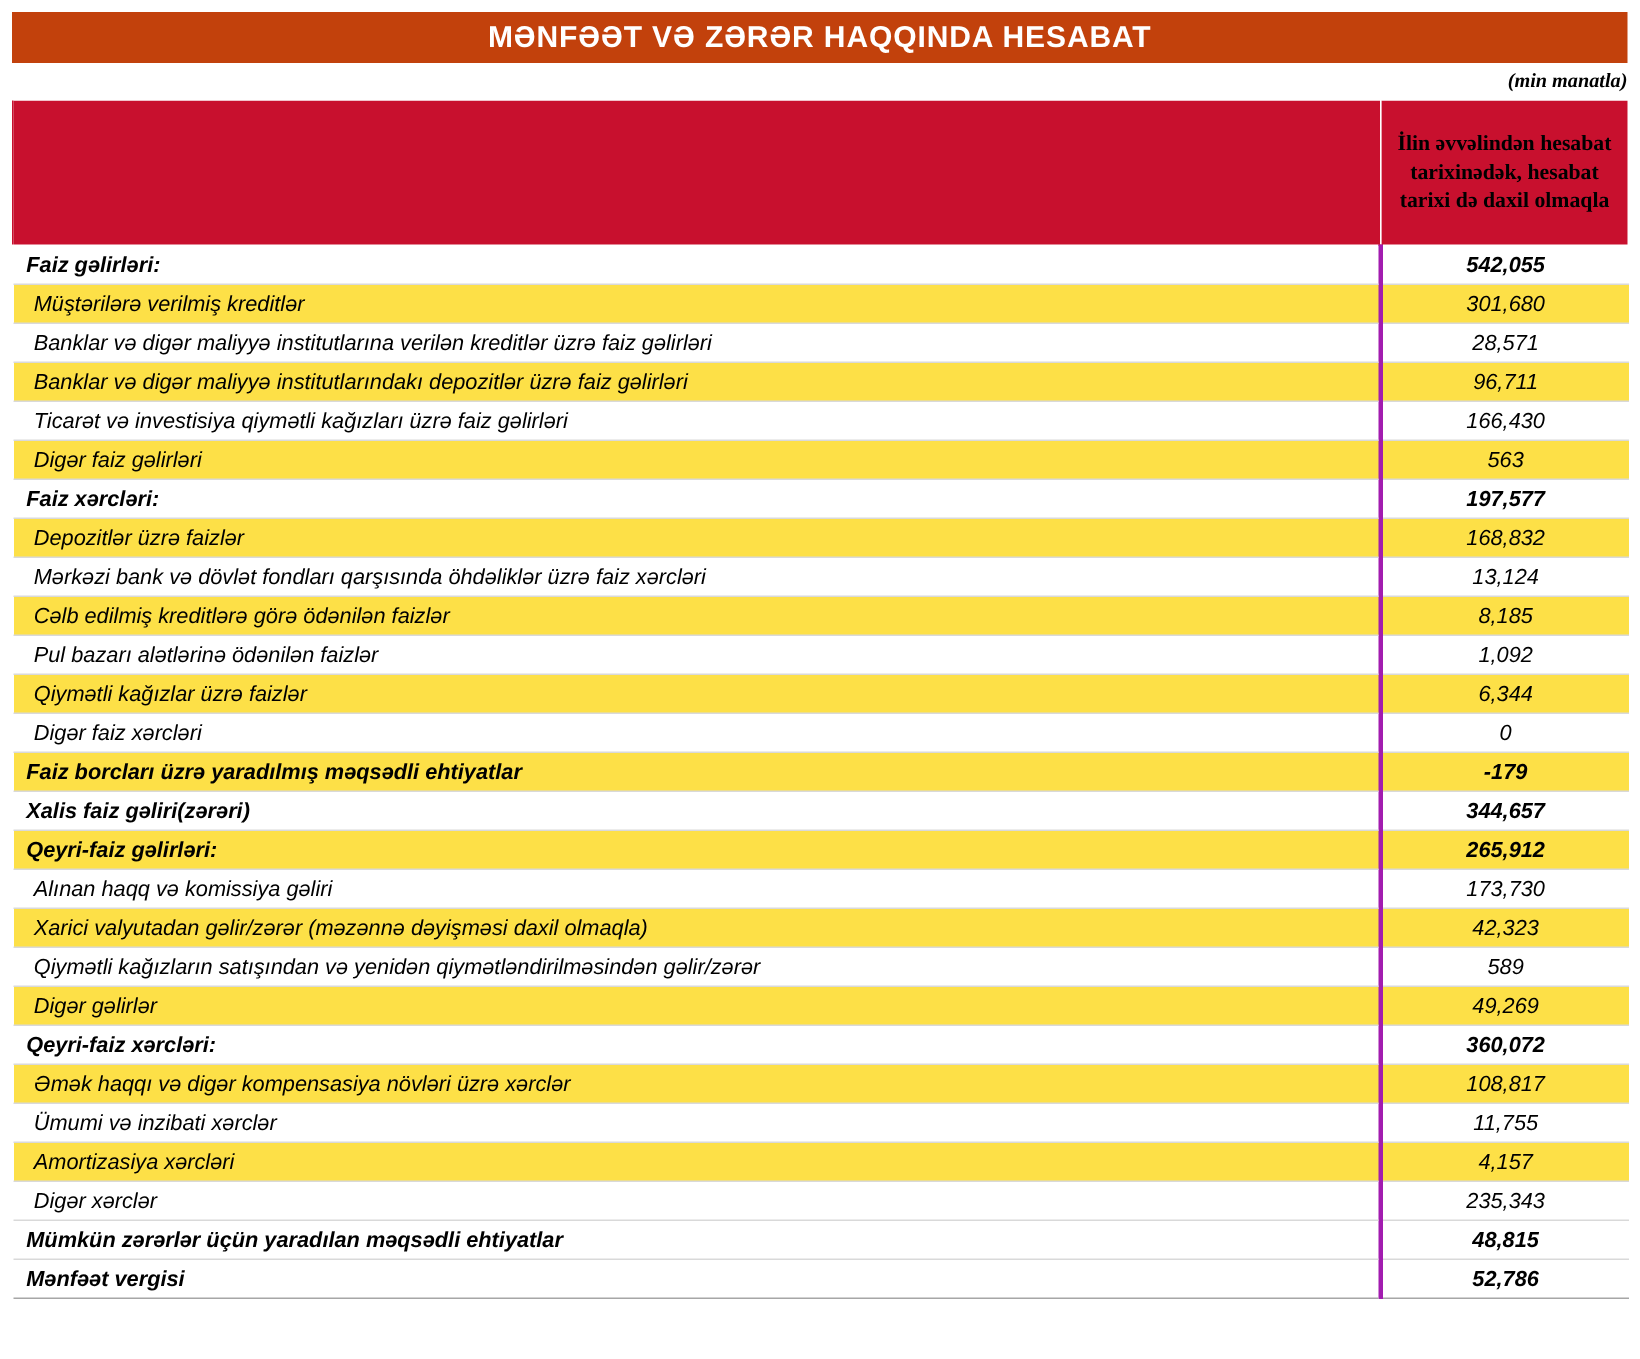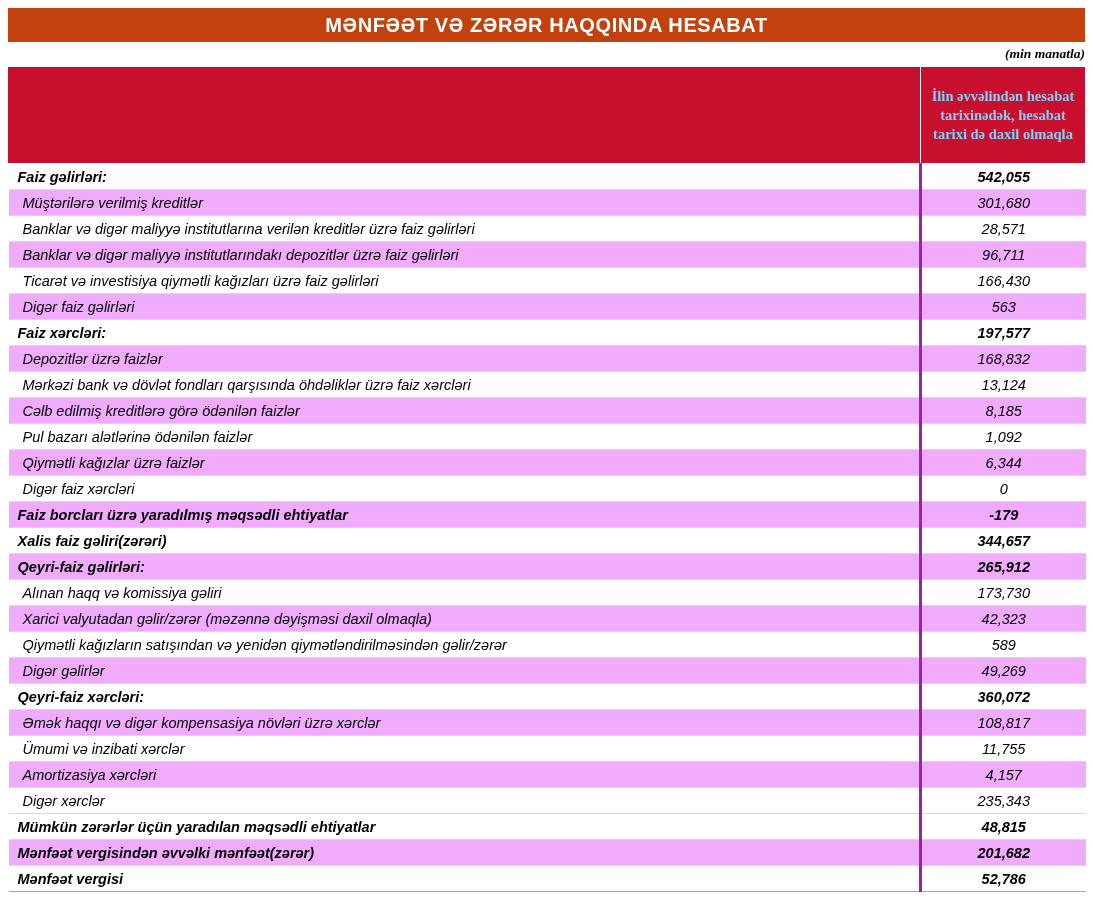--- a/index.html
+++ b/index.html
@@ -54,21 +54,21 @@
     top: 66px;
     width: 1077px;
     border-collapse: collapse;
     table-layout: fixed;
   }
   table.report col.c-label { width: 912px; }
   table.report col.c-value { width: 165px; }
 
   thead th {
     background: #c8102e;
-    color: #7dd3fc;
+    color: #000000;
     border: 1px solid #ffffff;
     padding: 0;
     height: 96px;
     vertical-align: middle;
   }
   thead th.h-label {
     border-left: 1px solid #c8102e;
   }
   thead th.h-value {
     font-family: "Liberation Serif", serif;
@@ -90,21 +90,21 @@
     text-align: left;
     white-space: nowrap;
     overflow: hidden;
     text-overflow: ellipsis;
   }
   tbody td.value {
     text-align: center;
     border-left: 3px solid #a21caf;
   }
   tbody tr.alt td {
-    background: #f0abfc;
+    background: #fde047;
   }
   tbody tr.plain td {
     background: #ffffff;
   }
   tbody tr.bold td {
     font-weight: bold;
   }
   tbody tr.indent td.label {
     padding-left: 14px;
   }
@@ -232,24 +232,20 @@
           <td class="value">4,157</td>
         </tr>
         <tr class="plain indent">
           <td class="label">Digər xərclər</td>
           <td class="value">235,343</td>
         </tr>
         <tr class="plain bold">
           <td class="label">Mümkün zərərlər üçün yaradılan məqsədli ehtiyatlar</td>
           <td class="value">48,815</td>
         </tr>
-        <tr class="alt bold">
-          <td class="label">Mənfəət vergisindən əvvəlki mənfəət(zərər)</td>
-          <td class="value">201,682</td>
-        </tr>
         <tr class="plain bold">
           <td class="label">Mənfəət vergisi</td>
           <td class="value">52,786</td>
         </tr>
       </tbody>
   </table>
 
 </div>
 
 </body></html>

